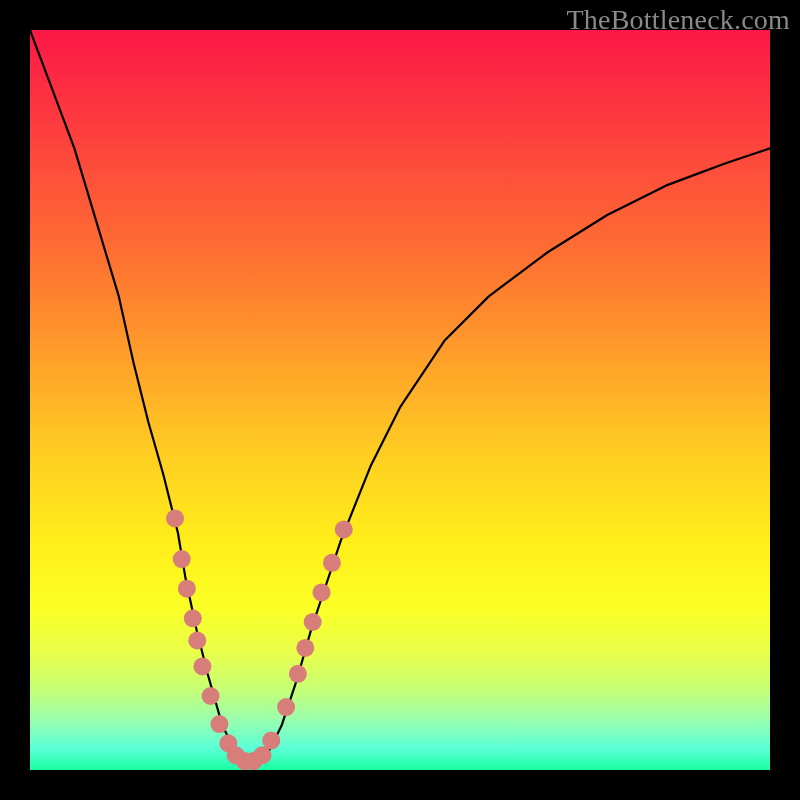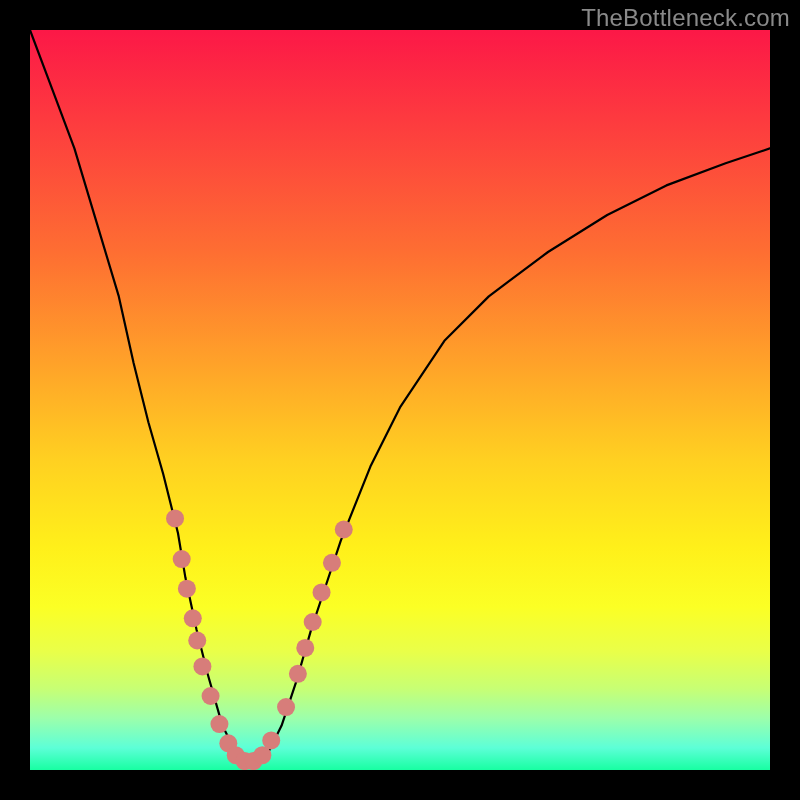--- a/index.html
+++ b/index.html
@@ -40,23 +40,23 @@
       #9cffab 93%,
       #5dffd7 97%,
       #18ffa2 100%
     );
   }
   .watermark {
     position: absolute;
     top: 4px;
     right: 10px;
     color: #8a8a8a;
-    font-size: 24px;
+    font-size: 28px;
     letter-spacing: 0.2px;
-    font-family: Liberation Sans, sans-serif;
+    font-family: Liberation Serif, serif;
     user-select: none;
   }
   svg.curve {
     position: absolute;
     top: 0;
     left: 0;
   }
 </style>
 </head>
 <body>

